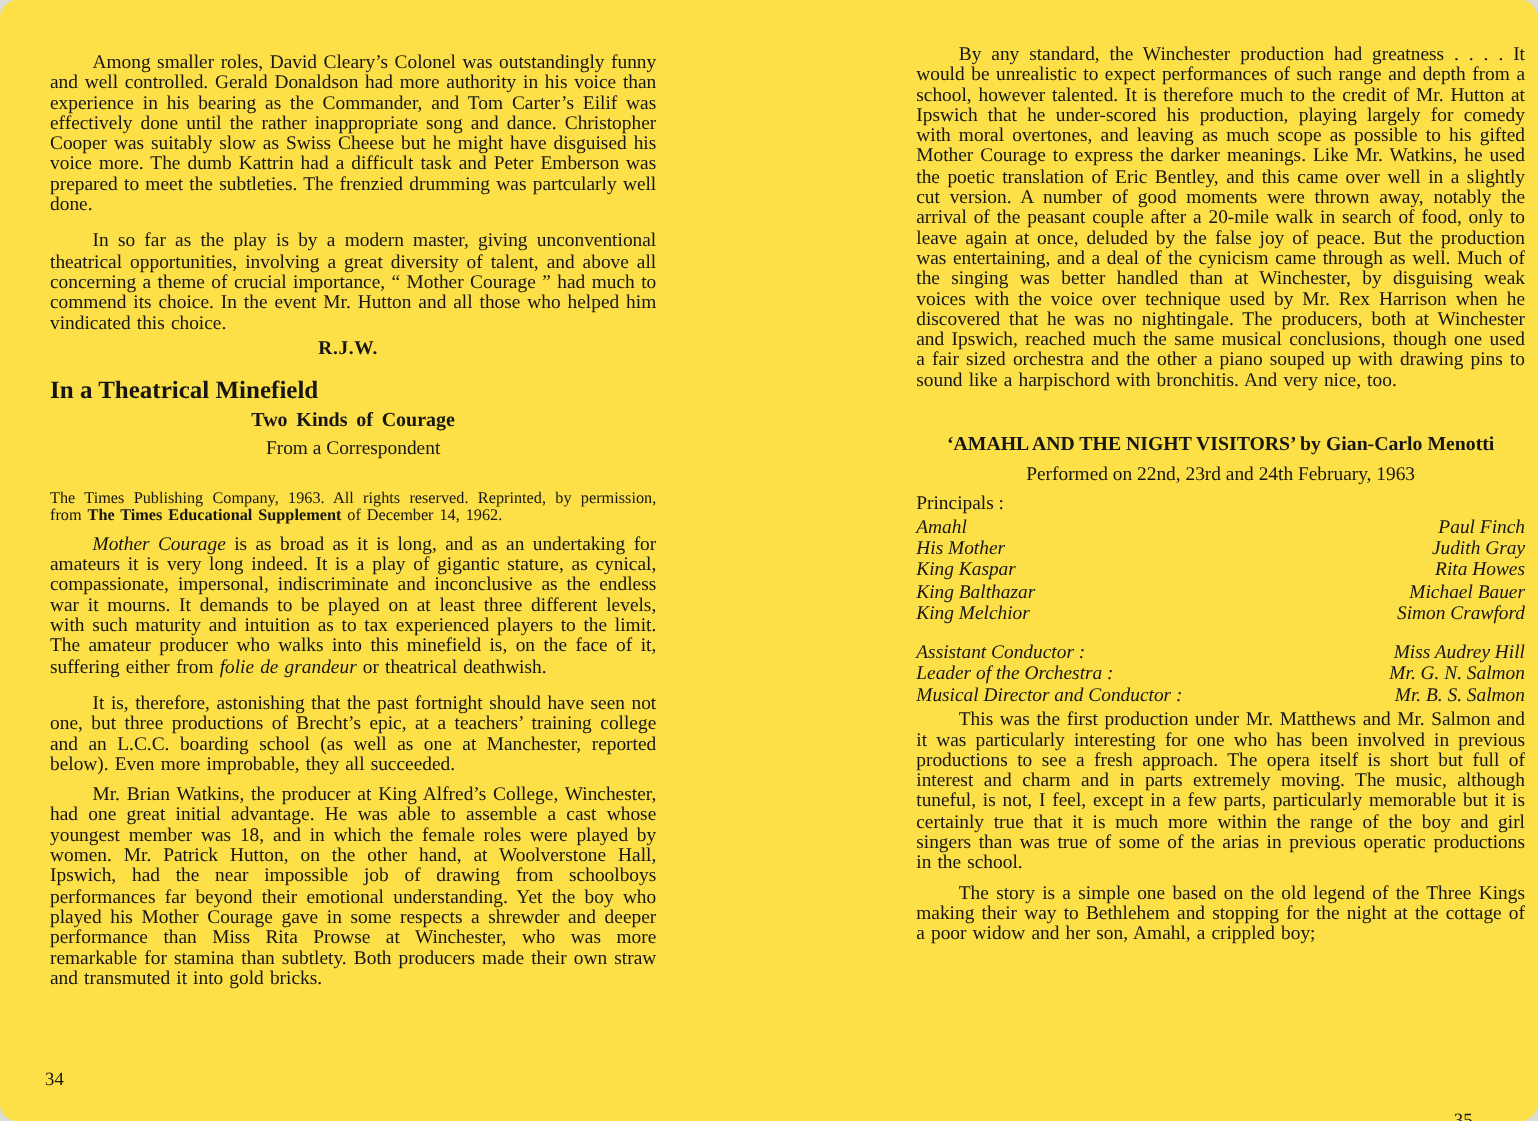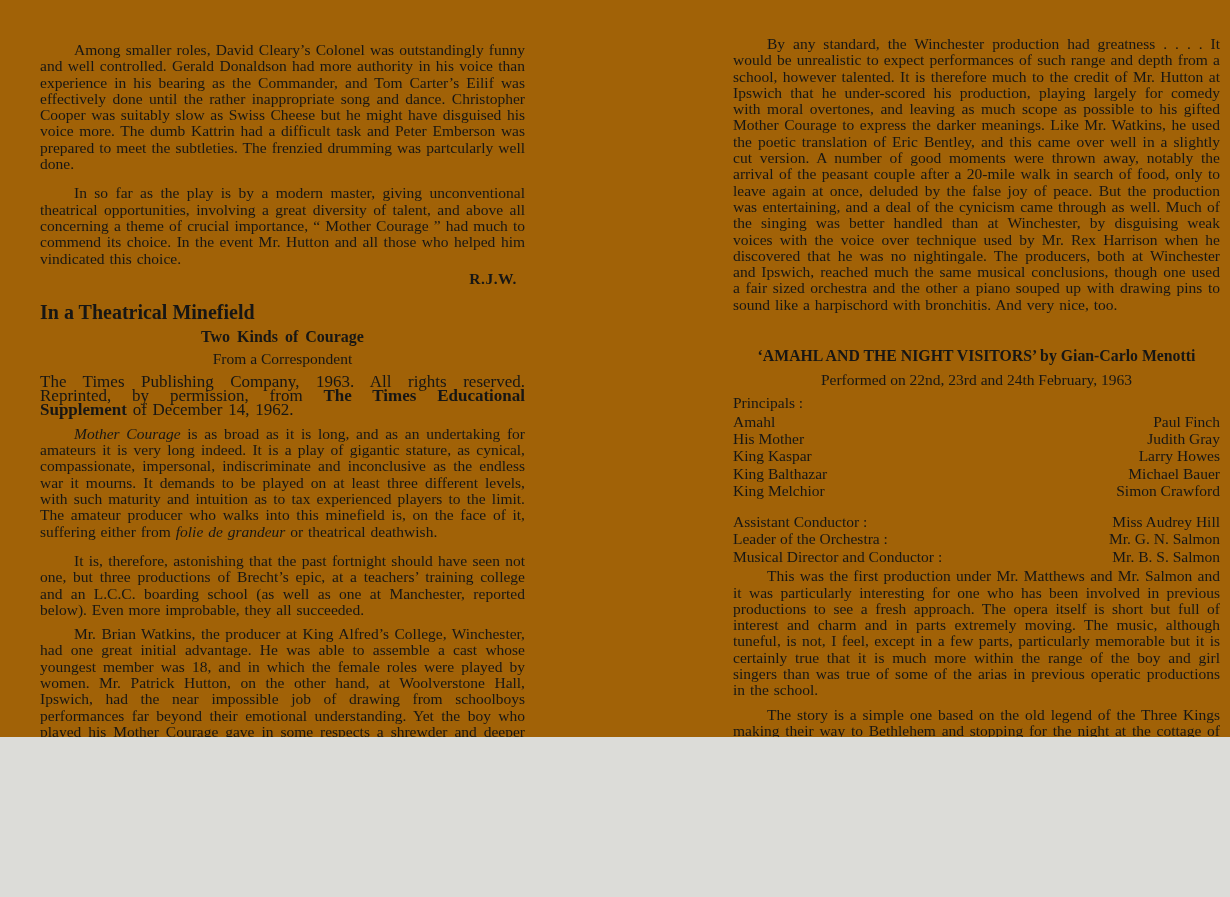--- a/index.html
+++ b/index.html
@@ -1,39 +1,40 @@
 <!DOCTYPE html>
 <html><head>
 <meta charset="utf-8">
 <style>
   * { margin: 0; padding: 0; box-sizing: border-box; }
   html, body { background: #dcdcd8; }
   .sheet {
     position: relative;
     width: 1230px;
-    height: 737px;
-    background: #a16207;
+    height: 897px;
+    background: #fde047;
     font-family: "Liberation Serif", "DejaVu Serif", serif;
     color: #171614;
     overflow: hidden;
+    border-radius: 14px;
   }
   .col { position: absolute; }
   .page-left  { left: 40px;  top: 42px; width: 485px; }
   .page-right { left: 733px; top: 36px; width: 487px; }
 
   p.body {
     font-size: 15.5px;
     line-height: 16.3px;
     text-align: justify;
     word-spacing: 1px;
   }
   .ind { text-indent: 34px; }
 
   .byline {
-    text-align: right;
+    text-align: center;
     padding-right: 8px;
     margin-top: 3px;
     font-size: 15.5px;
     font-weight: bold;
     letter-spacing: 0.5px;
   }
 
   .section-head {
     margin-top: 16px;
     font-size: 20px;
@@ -48,22 +49,22 @@
     line-height: 17px;
     word-spacing: 3px;
   }
   .article-sub {
     margin-top: 5px;
     font-size: 15.5px;
     text-align: center;
     line-height: 17px;
   }
   .footnote {
-    margin-top: 8px;
-    font-size: 17px;
+    margin-top: 24px;
+    font-size: 13px;
     line-height: 14px;
     text-align: justify;
     word-spacing: 1.5px;
   }
   .mt-a { margin-top: 13px; }
   .mt-b { margin-top: 9px; }
   .mt-c { margin-top: 8px; }
 
   .amahl-head {
     margin-top: 34px;
@@ -84,20 +85,21 @@
     font-size: 15.5px;
     line-height: 17px;
   }
   .cast-list { margin-top: 2px; }
   .crew-list { margin-top: 14px; }
   .cast-row, .crew-row {
     display: flex;
     justify-content: space-between;
     font-size: 15.5px;
     line-height: 17.2px;
+    font-style: italic;
   }
   .crew-row { line-height: 17.4px; }
   .para-after-crew { margin-top: 3px; }
 
   .pagenum {
     position: absolute;
     font-size: 15px;
     line-height: 15px;
   }
   .pagenum-34 { left: 36px;  top: 857px; }
@@ -136,21 +138,21 @@
       <div class="cast-row">
         <span>Amahl</span>
         <span>Paul Finch</span>
       </div>
       <div class="cast-row">
         <span>His Mother</span>
         <span>Judith Gray</span>
       </div>
       <div class="cast-row">
         <span>King Kaspar</span>
-        <span>Larry Howes</span>
+        <span>Rita Howes</span>
       </div>
       <div class="cast-row">
         <span>King Balthazar</span>
         <span>Michael Bauer</span>
       </div>
       <div class="cast-row">
         <span>King Melchior</span>
         <span>Simon Crawford</span>
       </div>
     </div>

